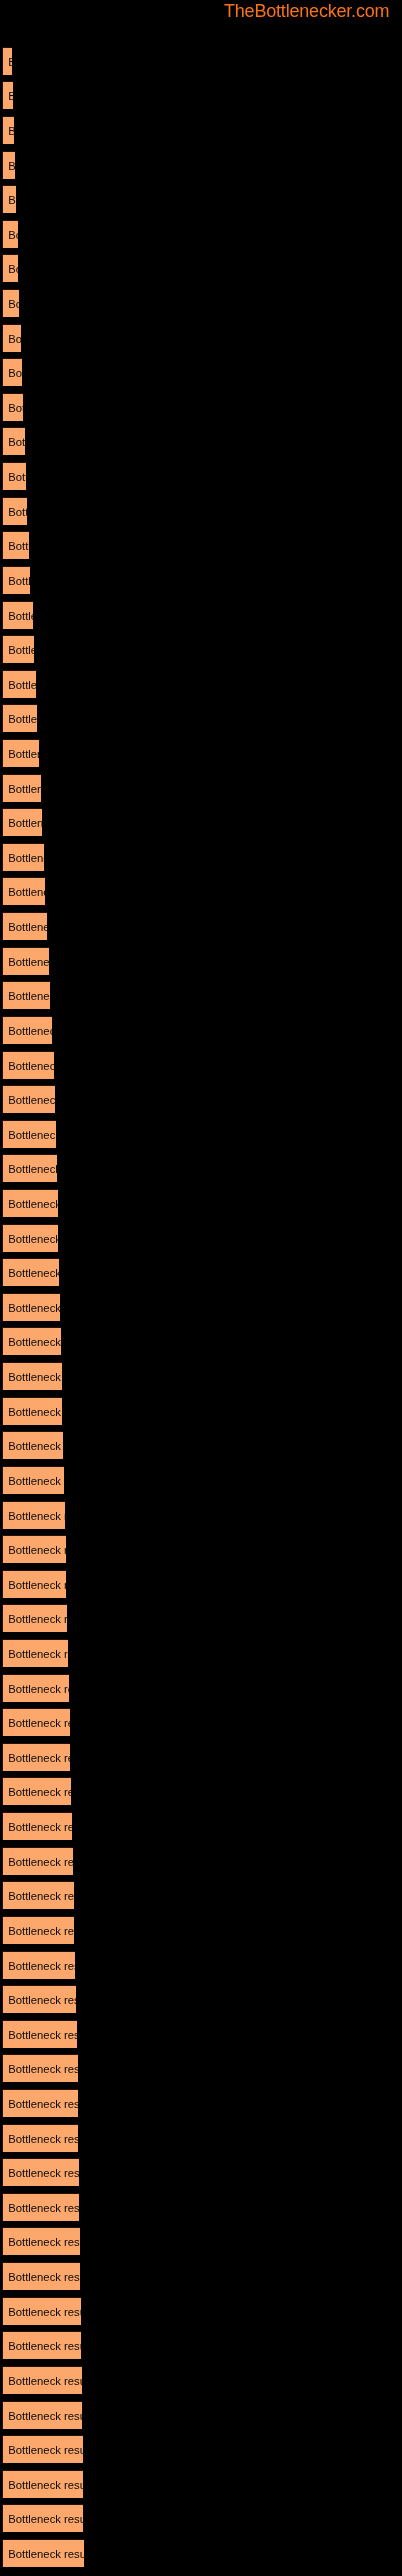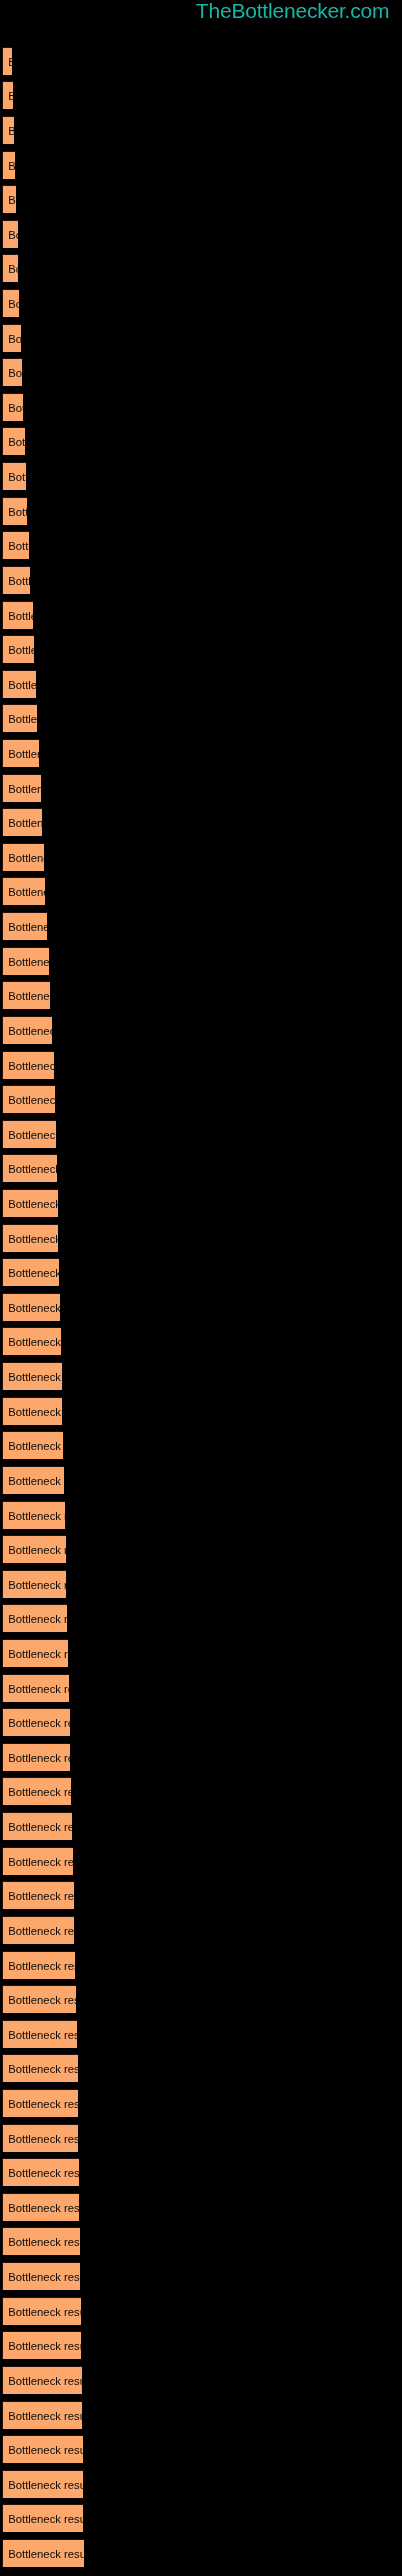--- a/index.html
+++ b/index.html
@@ -12,23 +12,23 @@
     height: 2576px;
     position: relative;
     overflow: hidden;
     font-family: "Liberation Sans", sans-serif;
   }
 
   .watermark {
     position: absolute;
     top: 0px;
     right: 13.7px;
-    font-size: 21px;
+    font-size: 18px;
     line-height: 22.5px;
-    color: #14b8a6;
+    color: #f97316;
     letter-spacing: -0.2px;
     white-space: nowrap;
     font-family: "Liberation Sans", sans-serif;
   }
 
   .chart-area {
     position: absolute;
     left: 0;
     top: 0;
     width: 403px;

